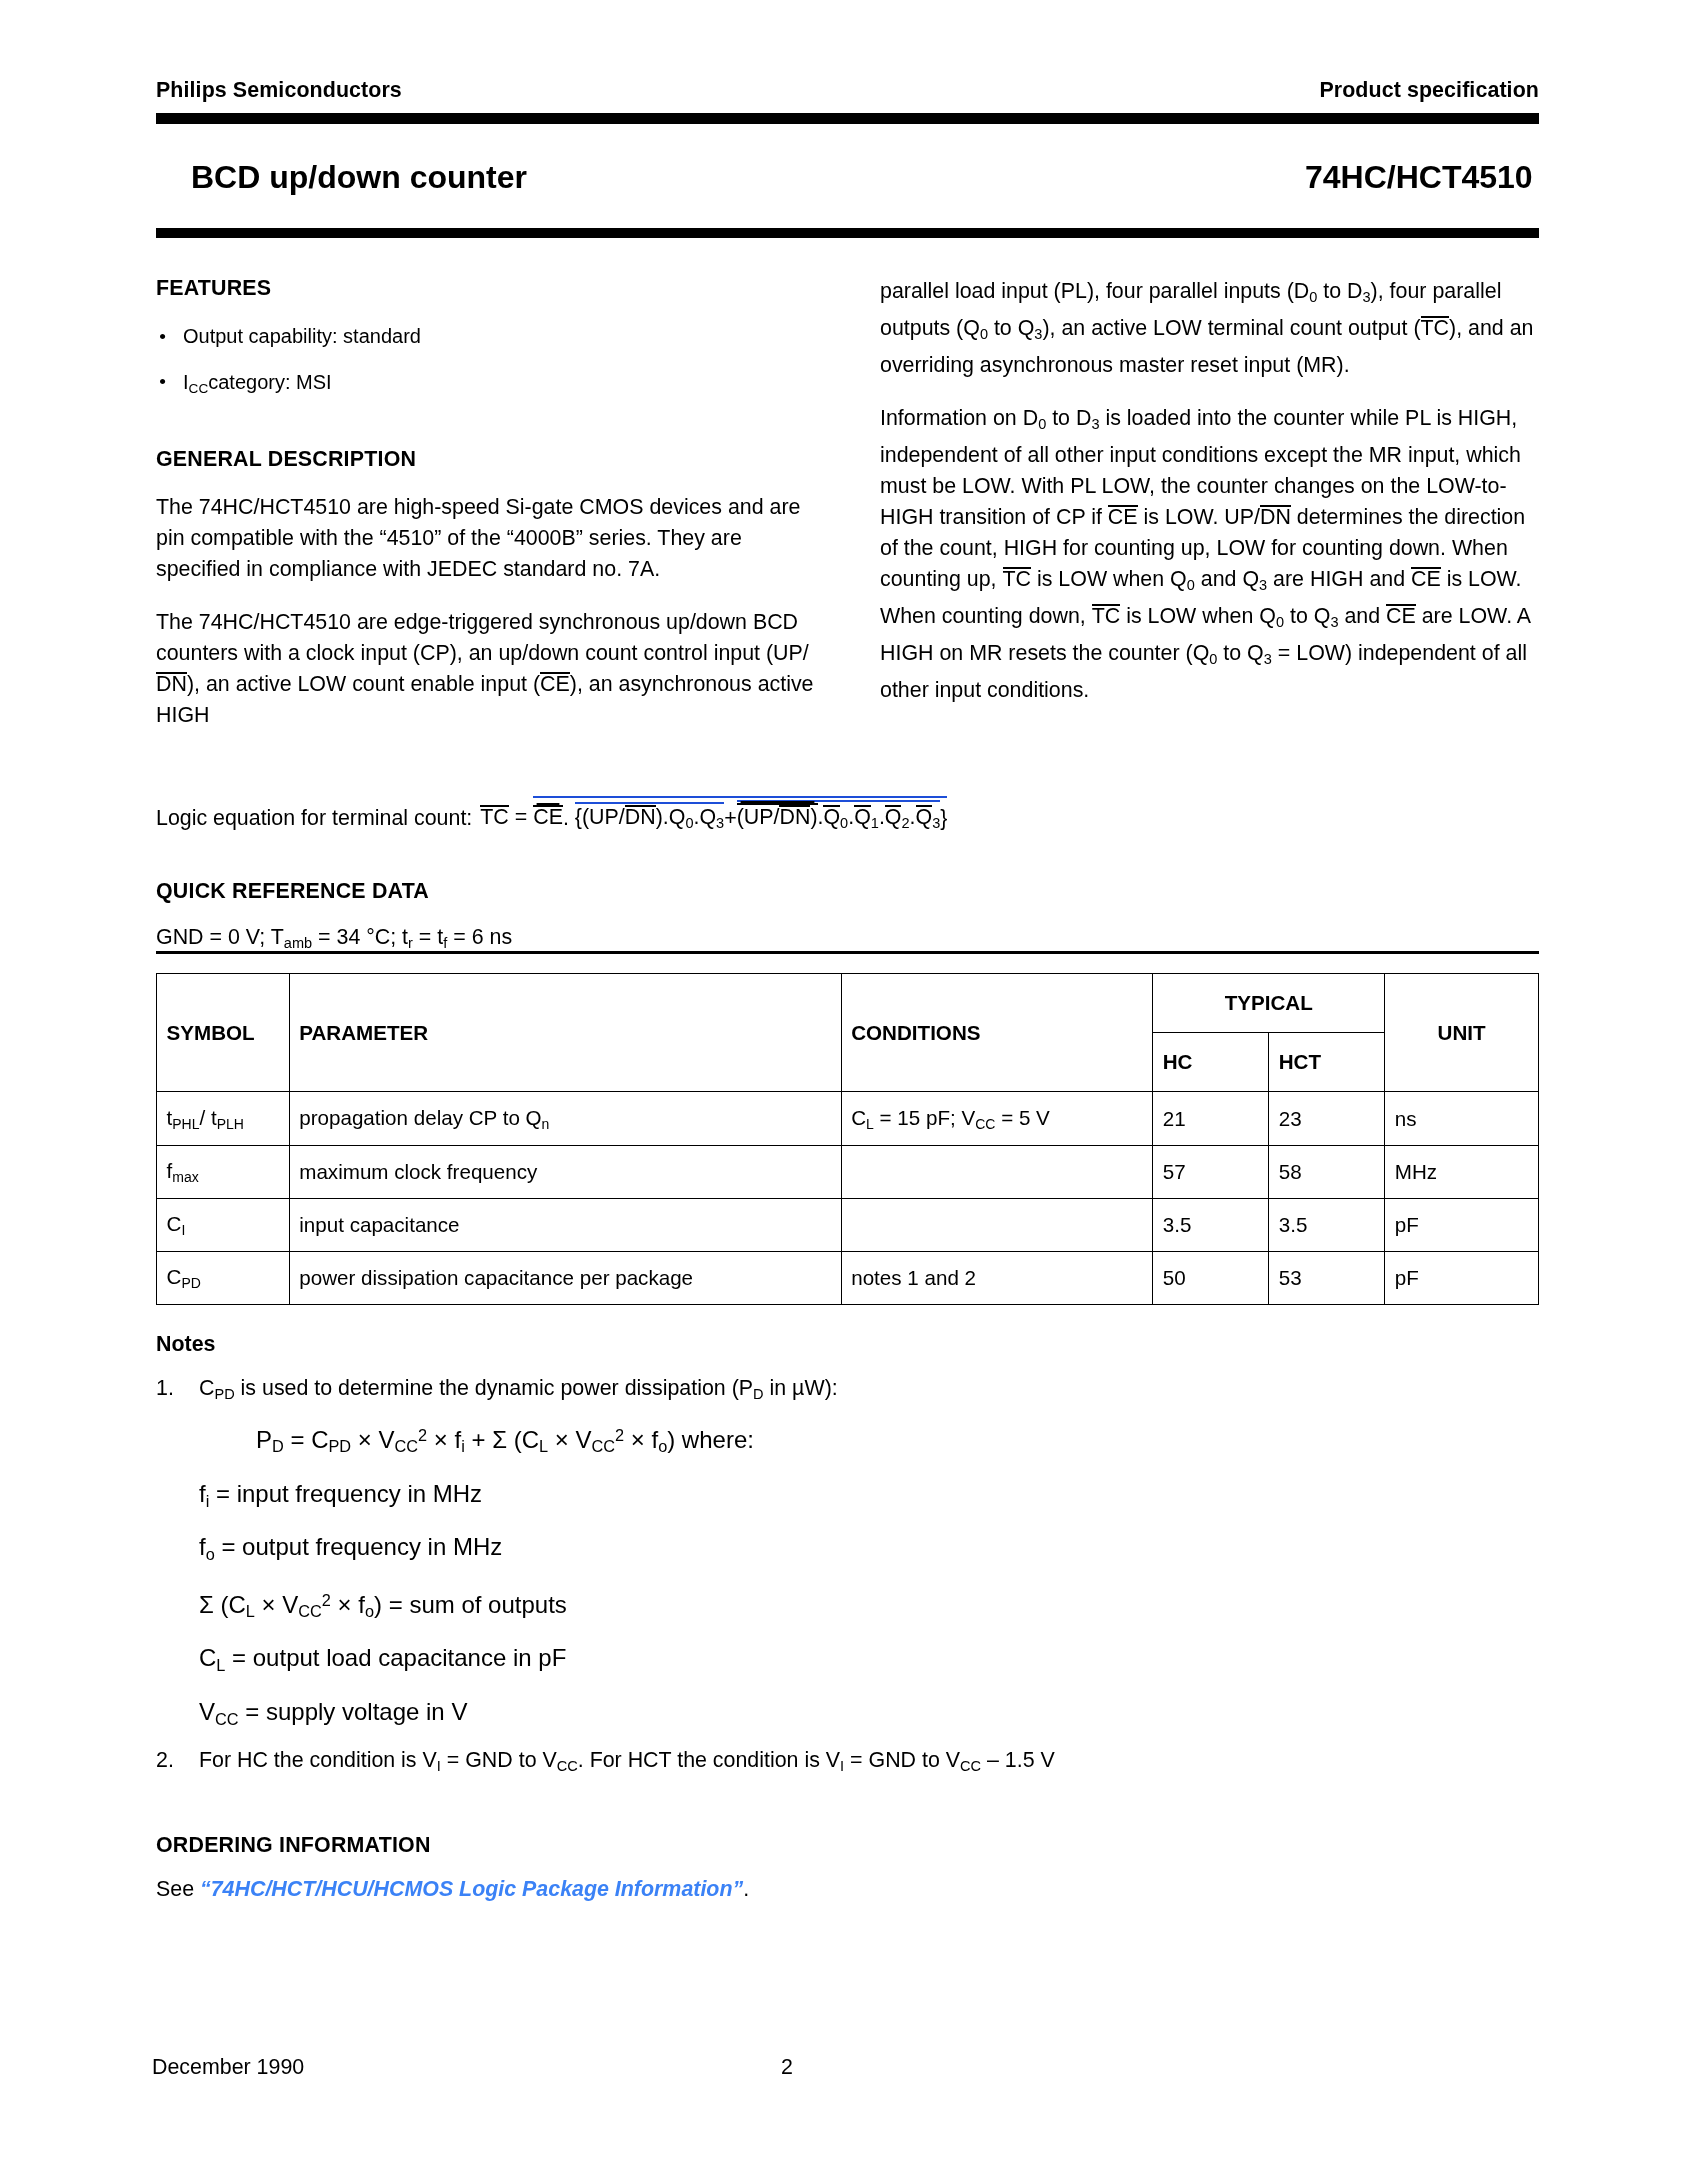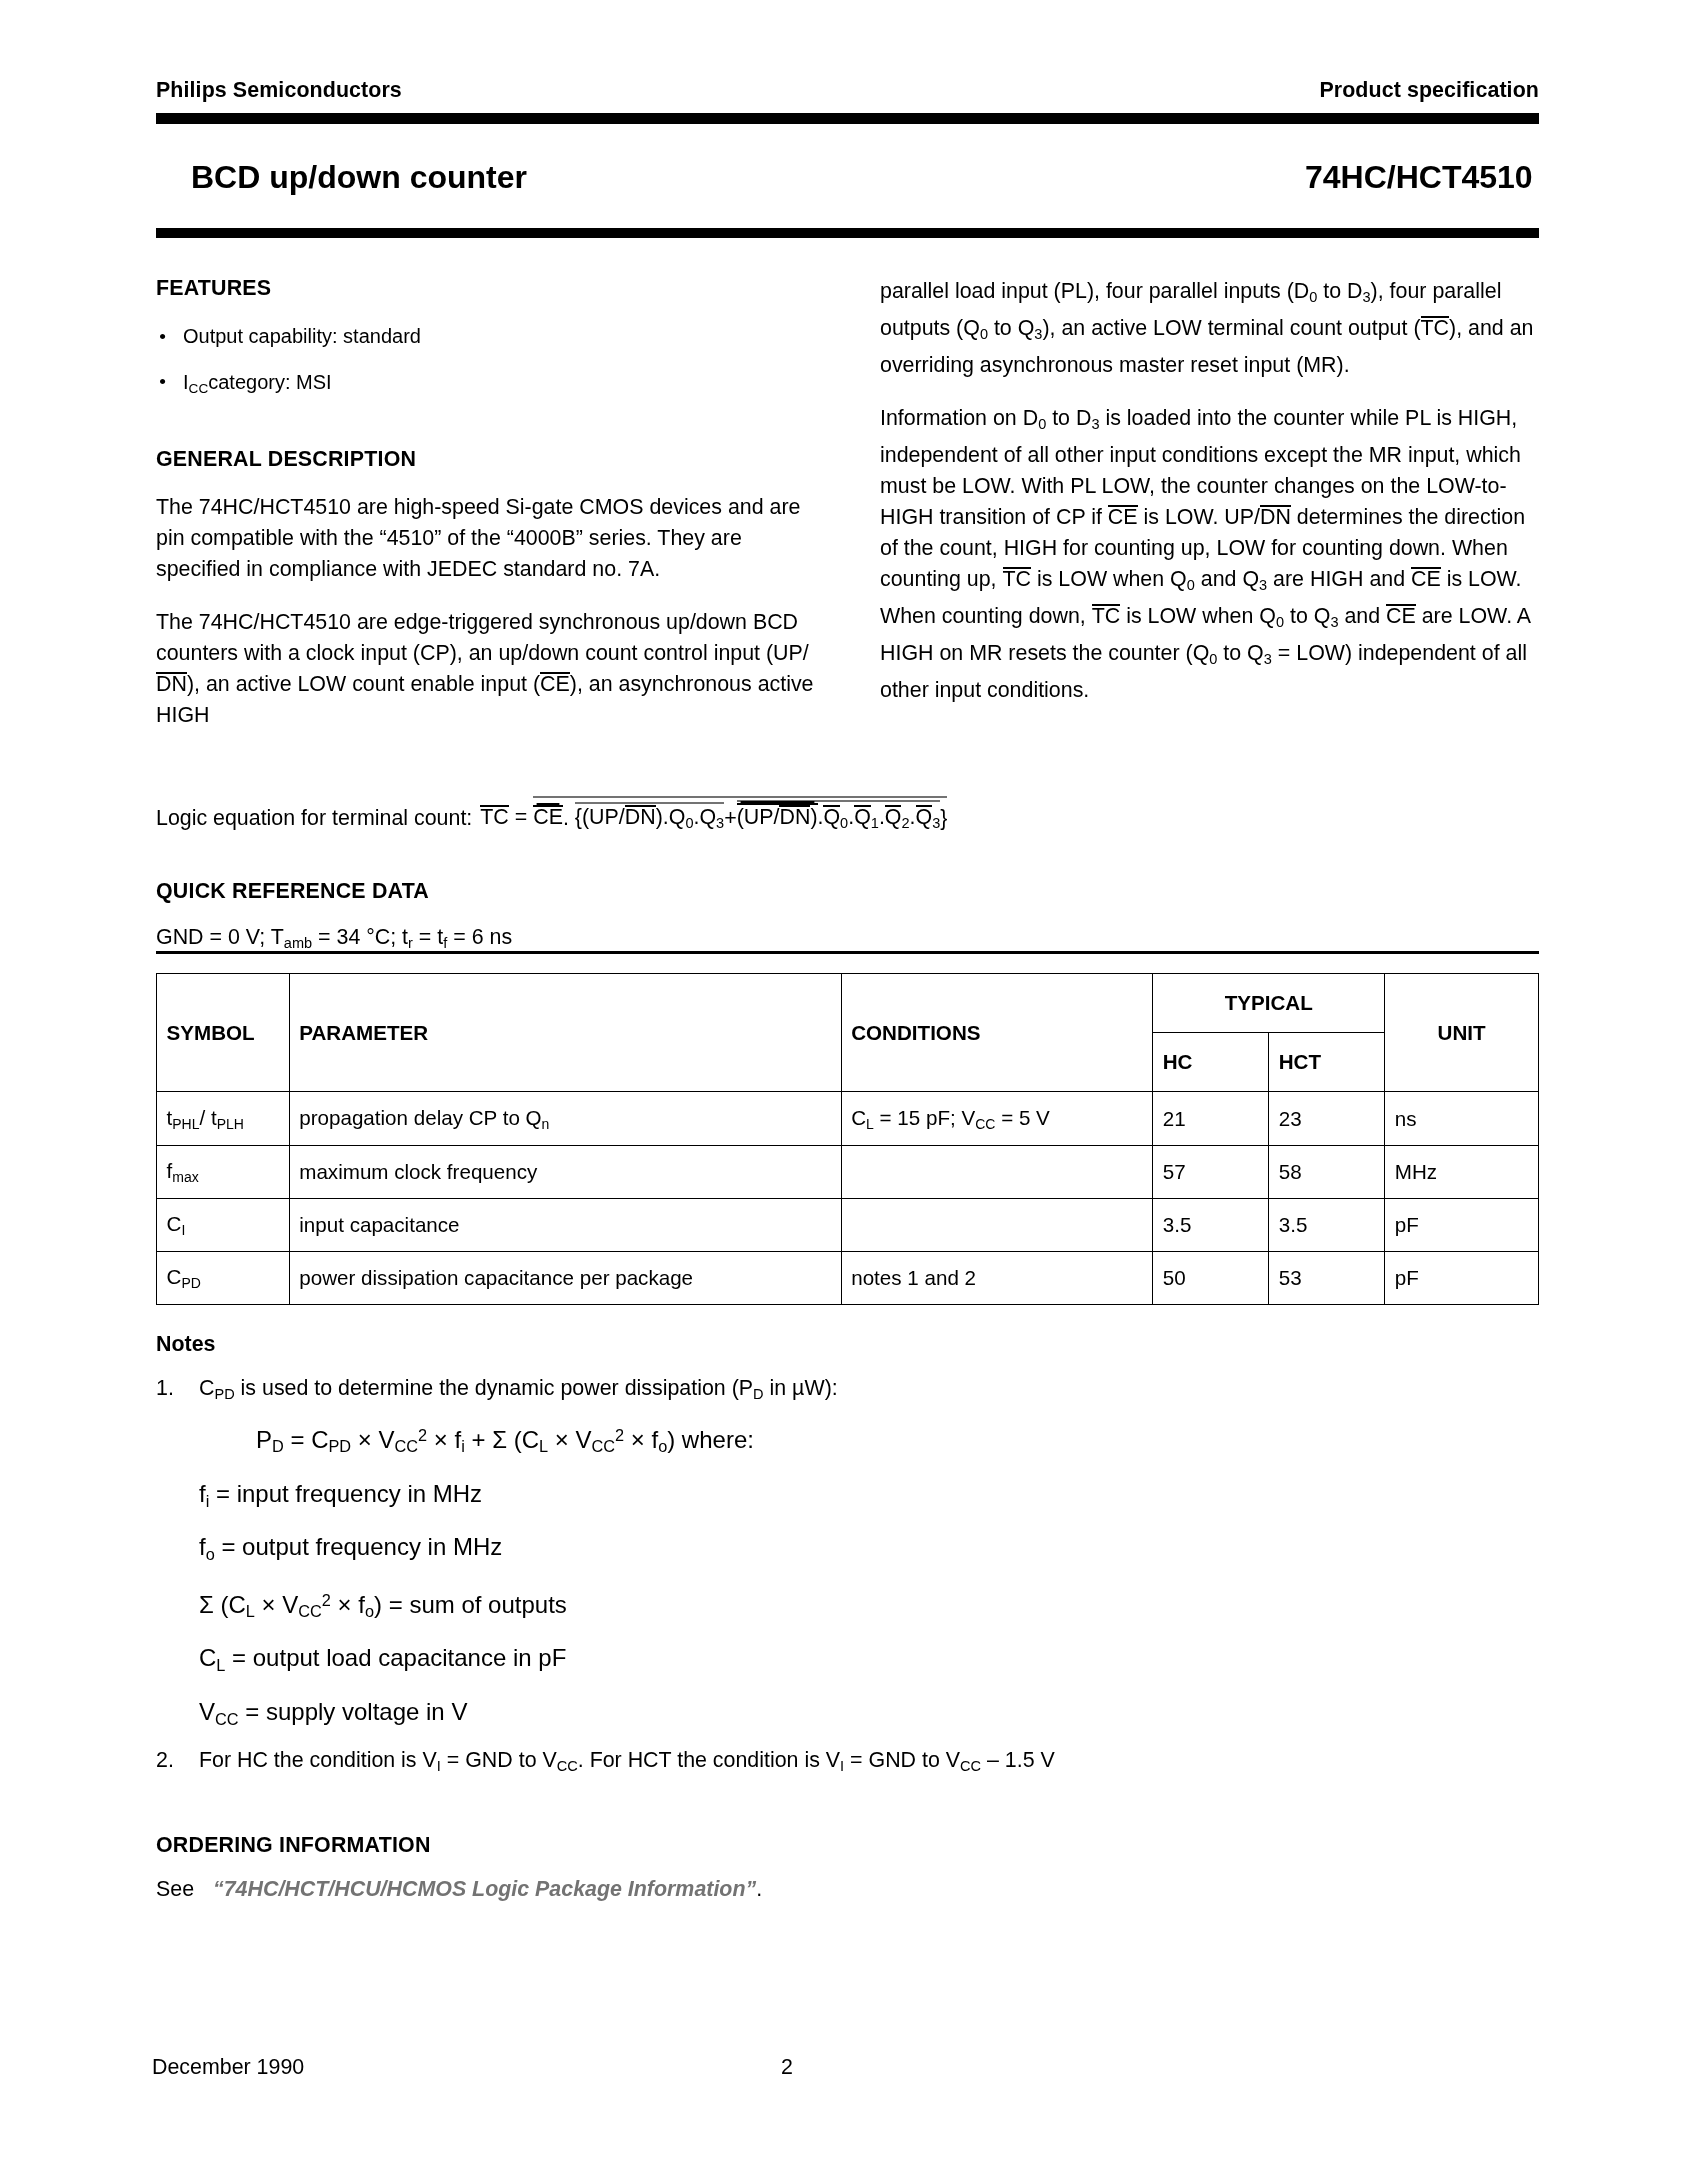--- a/index.html
+++ b/index.html
@@ -112,21 +112,21 @@
   .logic {
     margin-top: 43px;
     font-size: 21.4px;
     display: flex;
     align-items: flex-end;
     white-space: nowrap;
   }
   .logic .lead { padding-right: 8px; }
   .eq { display: inline-block; }
   .barbox {
-    border-top: 2px solid #737373;
+    border-top: 2px solid #1d4ed8;
     display: inline-block;
     padding-top: 1.6px;
   }
 
   
   .qrd { margin-top: 48px; }
   .qrd .cond {
     font-size: 21.4px;
     margin: 6.4px 0 0 0;
   }
@@ -330,21 +330,21 @@
       </div>
 
       <div class="note">
         <span class="num">2.</span>
         <span class="txt"><span>For HC   the condition is V</span><sub>I</sub><span> = GND to V</span><sub>CC</sub><span>. For HCT the condition is V</span><sub>I</sub><span> = GND to V</span><sub>CC</sub><span> – 1.5 V</span></span>
       </div>
     </div>
 
     <div class="ordering">
       <h2 class="sec">ORDERING INFORMATION</h2>
-      <p><span>See </span><span class="link" style="color: #737373; margin-left: 13px;">“74HC/HCT/HCU/HCMOS Logic Package Information”</span><span>.</span></p>
+      <p><span>See </span><span class="link" style="color: #3b82f6;">“74HC/HCT/HCU/HCMOS Logic Package Information”</span><span>.</span></p>
     </div>
 
   </div>
 
   <div class="footer">
     <span class="date">December 1990</span>
     <span class="pg">2</span>
   </div>
 
 </div>

